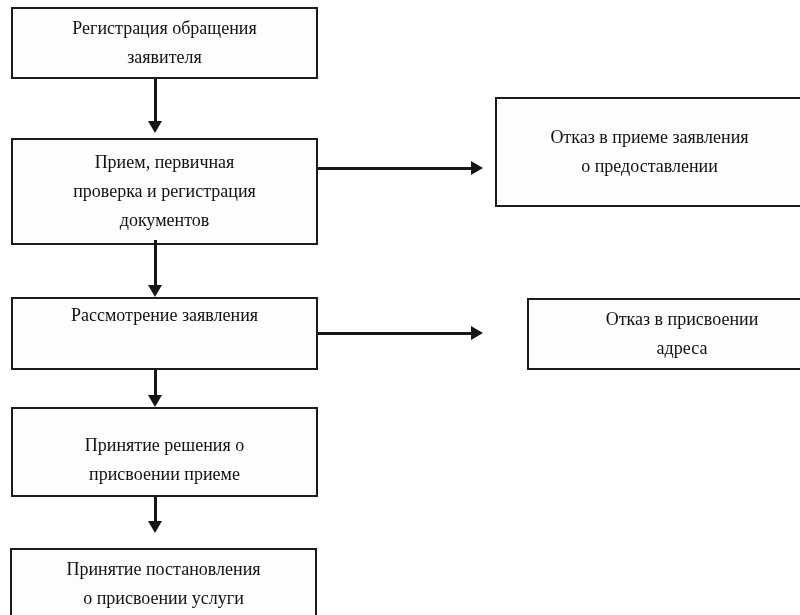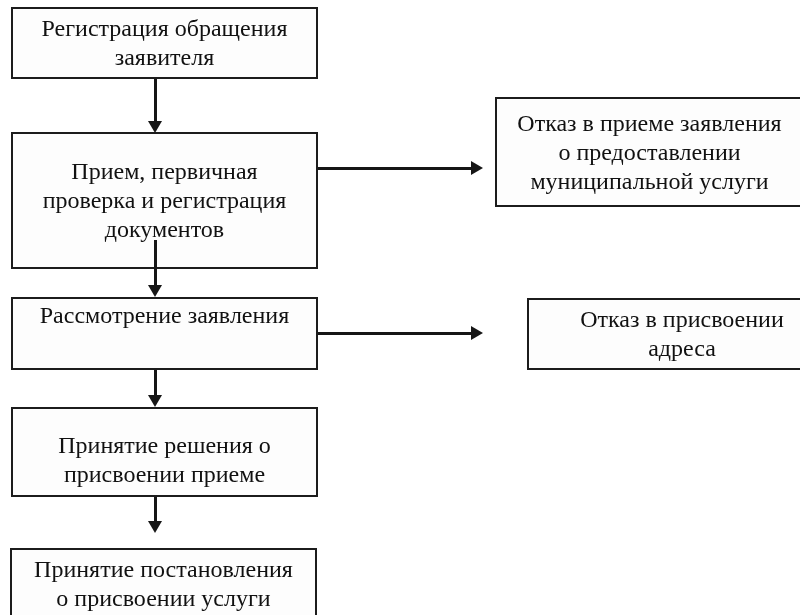--- a/index.html
+++ b/index.html
@@ -19,21 +19,21 @@
   .box {
     position: absolute;
     box-sizing: border-box;
     border: 2px solid #1c1c1c;
     background: #fdfdfd;
     display: flex;
     flex-direction: column;
     align-items: center;
     justify-content: center;
     text-align: center;
-    font-size: 24px;
+    font-size: 18px;
     line-height: 29px;
     padding: 2px 6px;
   }
   .box.align-top { justify-content: flex-start; }
   .box .line { display: block; white-space: nowrap; }
 
   .vshaft {
     position: absolute;
     width: 3px;
     background: #161616;
@@ -61,21 +61,21 @@
 </head>
 <body>
 
 <div class="canvas">
 
   <div class="box" style="left:11px; top:7px; width:307px; height:72px;">
     <span class="line">Регистрация обращения</span>
     <span class="line">заявителя</span>
   </div>
 
-  <div class="box" style="left:11px; top:132px; width:307px; height:137px;">
+  <div class="box" style="left:11px; top:138px; width:307px; height:107px;">
     <span class="line">Прием, первичная</span>
     <span class="line">проверка и регистрация</span>
     <span class="line">документов</span>
   </div>
 
   <div class="box align-top" style="left:11px; top:297px; width:307px; height:73px; ">
     <span class="line">Рассмотрение заявления</span>
   </div>
 
   <div class="box align-top" style="left:11px; top:407px; width:307px; height:90px; padding-top:22px;">
@@ -84,21 +84,20 @@
   </div>
 
   <div class="box" style="left:10px; top:548px; width:307px; height:72px;">
     <span class="line">Принятие постановления</span>
     <span class="line">о присвоении услуги</span>
   </div>
 
   <div class="box" style="left:483px; top:97px; width:309px; height:110px;margin-left:12px;">
     <span class="line">Отказ в приеме заявления</span>
     <span class="line">о предоставлении</span>
-    <span class="line">муниципальной услуги</span>
   </div>
 
   <div class="box" style="left:483px; top:298px; width:310px; height:72px;margin-left:44px;">
     <span class="line">Отказ в присвоении</span>
     <span class="line">адреса</span>
   </div>
 
   <div>
     <div class="vshaft" style="left:154px; top:79px; height:42px;"></div>
     <div class="head-down" style="left:148px; top:121px;"></div>

